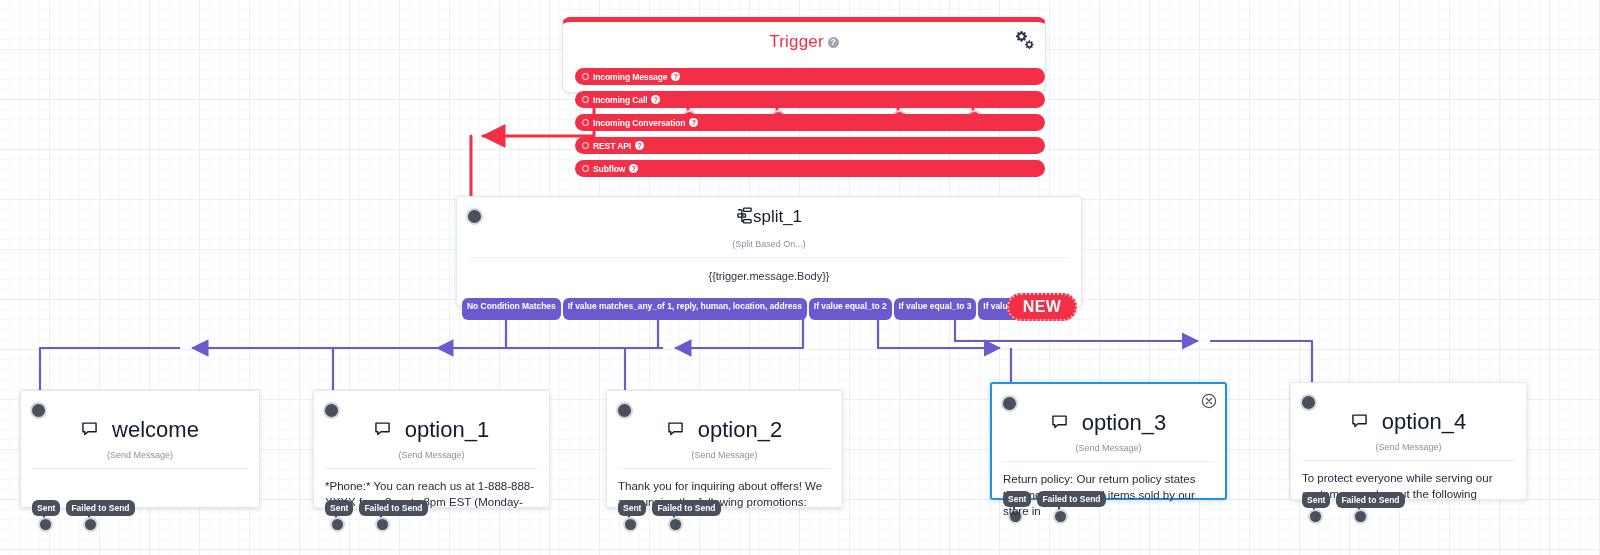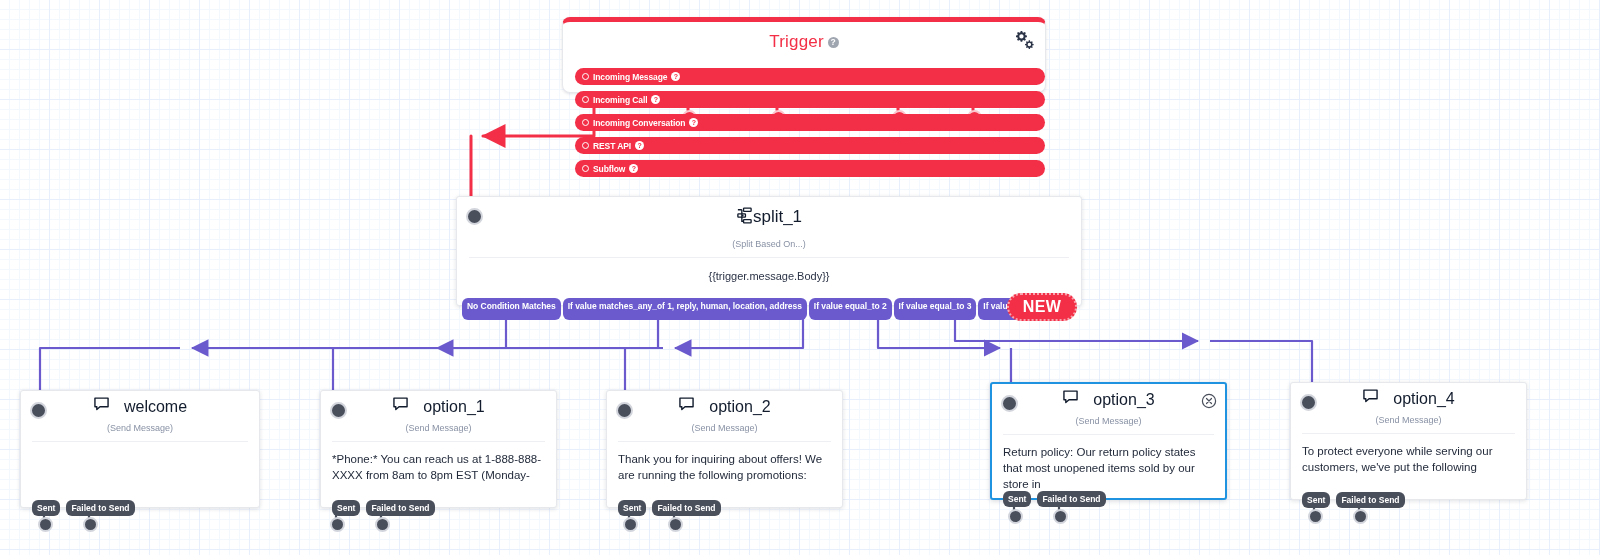--- a/index.html
+++ b/index.html
@@ -195,22 +195,22 @@
     border-radius: 3px;
     box-shadow: 0 1px 4px rgba(30,40,60,.14);
     box-sizing: border-box;
   }
   .msg-node.selected {
     border: 2px solid #1f93e0;
     box-shadow: 0 1px 5px rgba(30,40,60,.18);
   }
   .msg-title {
     text-align: center;
-    padding-top: 6px;
-    font-size: 16px;
+    padding-top: 26px;
+    font-size: 22px;
     color: #121c2d;
     display: flex;
     align-items: center;
     justify-content: center;
     gap: 14px;
   }
   .msg-sub {
     text-align: center;
     font-size: 9px;
     color: #8891a4;
@@ -431,21 +431,21 @@
       <span>welcome</span>
     </div>
     <div class="msg-sub">(Send Message)</div>
     <div class="msg-divider"></div>
     <div class="out-badges">
       <div class="badge">Sent</div>
       <div class="badge">Failed to Send</div>
     </div>
   </div>
 
-  <div class="msg-node" style="left:313px; top:390px; width:237px; height:118px;margin-left:7px;">
+  <div class="msg-node" style="left:313px; top:390px; width:237px; height:118px;">
     <div class="io-dot" style="left:9px; top:11px;"></div>
     <div class="msg-title">
       <span>
         <svg viewBox="0 0 18 16" width="17" height="15">
           <path d="M2 1.2h14v9.2H7.4L4 13.4v-3H2z" fill="none" stroke="#121c2d" stroke-width="1.5" stroke-linejoin="round"></path>
         </svg>
       </span>
       <span>option_1</span>
     </div>
     <div class="msg-sub">(Send Message)</div>

